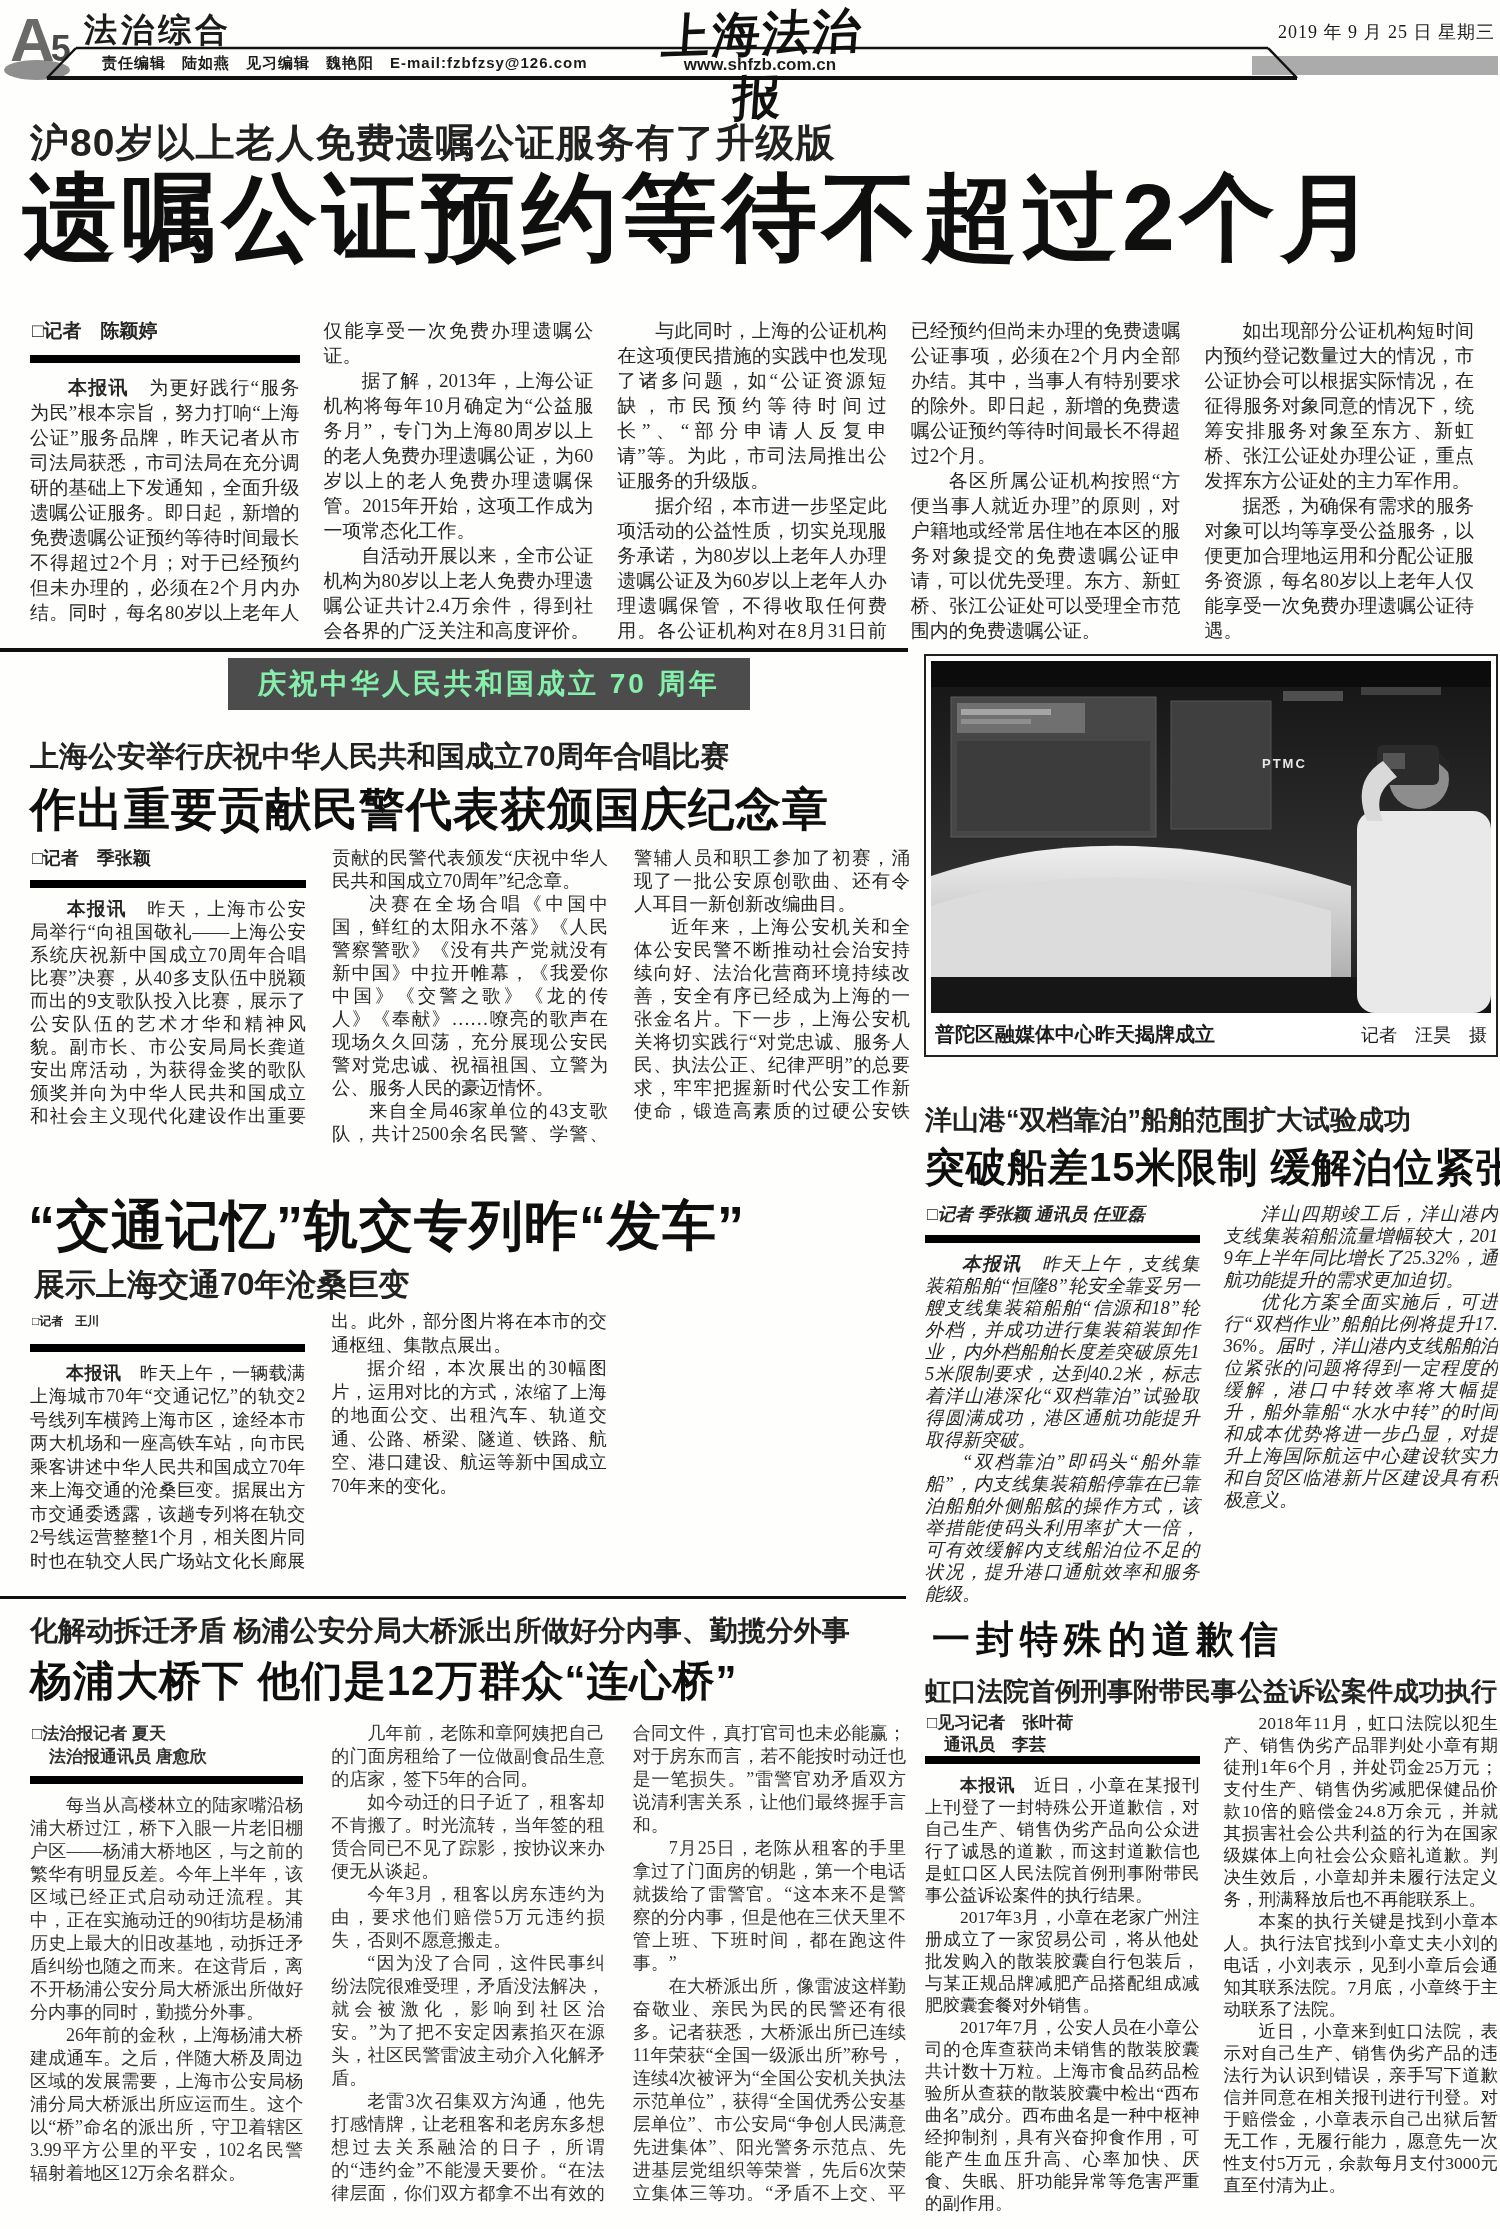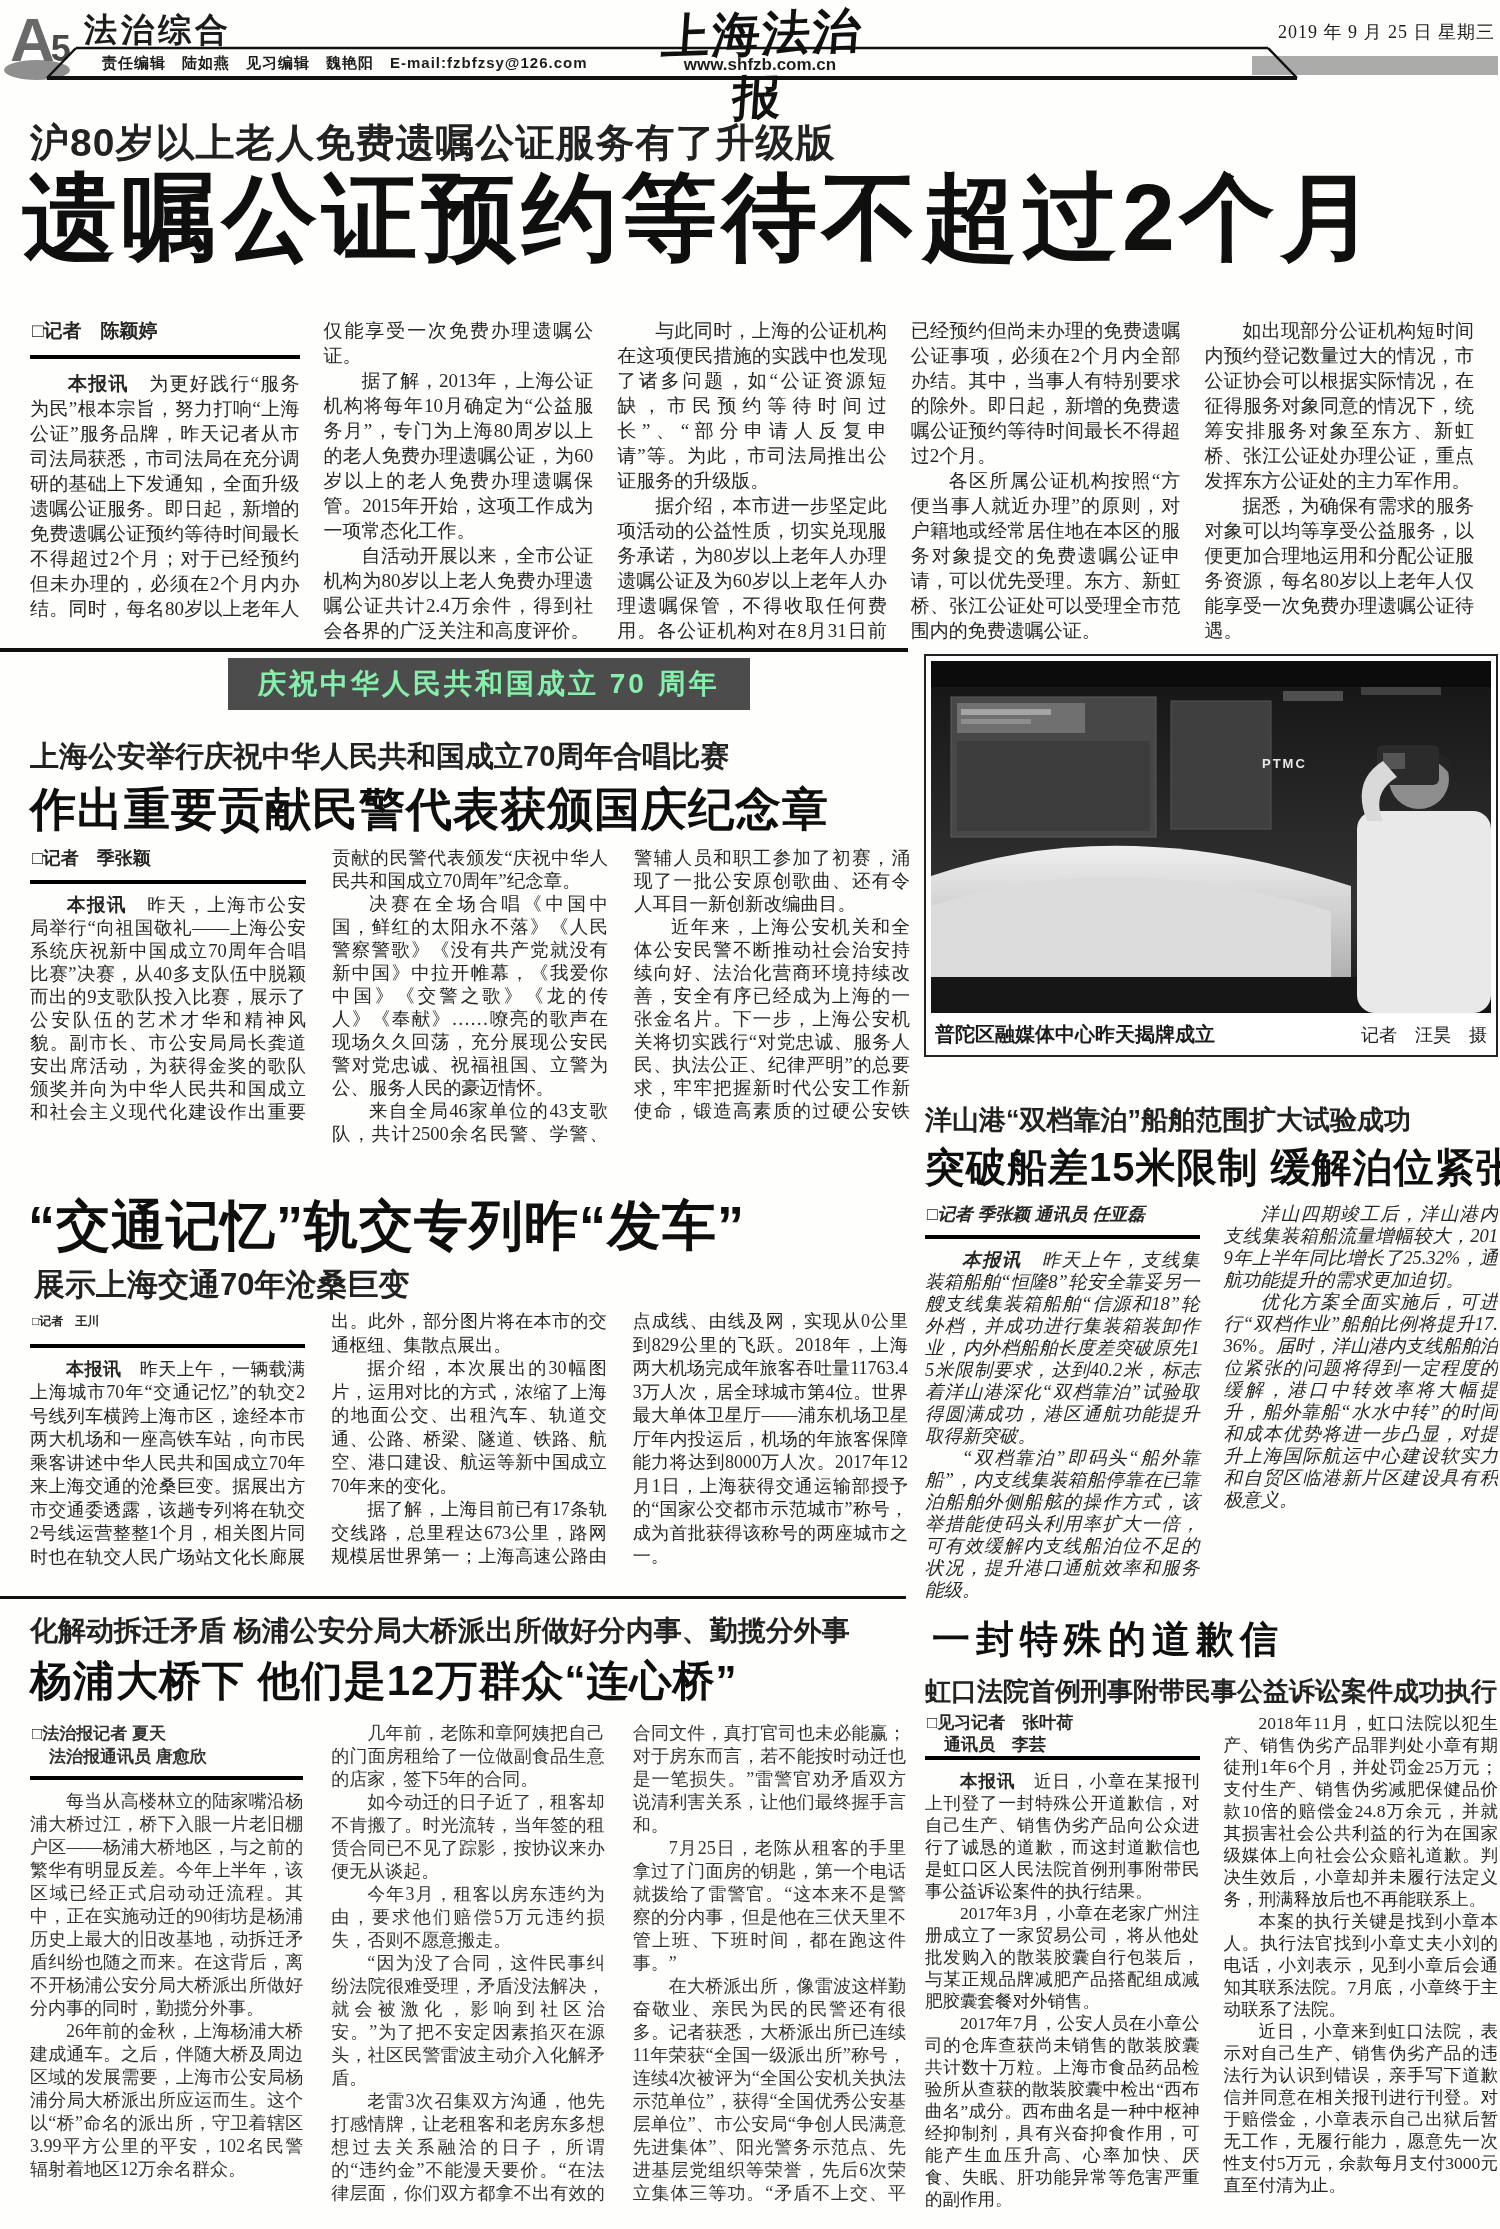--- a/index.html
+++ b/index.html
@@ -18,21 +18,21 @@
             transform:skewX(-6deg) rotate(-2deg);letter-spacing:2px;color:#111;}
   #website{left:660px;top:55px;width:200px;text-align:center;font-size:17px;font-weight:900;
            font-family:"Liberation Sans","DejaVu Sans",sans-serif;}
   #date-line{left:1278px;top:20px;font-size:18px;letter-spacing:1px;}
   #date-bar{left:1252px;top:56px;width:246px;height:19px;background:#ababab;}
   
   .kicker{font-weight:700;color:#222;}
   .headline{font-weight:900;color:#0f0f0f;white-space:nowrap;}
   .colflow{column-fill:auto;text-align:justify;word-break:break-all;overflow:hidden;color:#262626;}
   .para{margin:0;text-indent:2em;}
-  .byline{font-weight:700;border-bottom:4px solid #000000;break-inside:avoid;
+  .byline{font-weight:700;border-bottom:8px solid #000000;break-inside:avoid;
           font-family:"Liberation Sans","DejaVu Sans",sans-serif;}
   .byline .bl-line{display:block;}
   .byline .bl-line+.bl-line{padding-left:1em;}
   .rule{background:#101010;}
   
   #lead-kicker{left:30px;top:116px;font-size:39px;letter-spacing:1px;}
   #lead-headline{left:22px;top:160px;width:1460px;font-size:95px;letter-spacing:5px;line-height:1.2;}
   #lead-body{left:30px;top:318px;width:1444px;height:328px;column-count:5;column-gap:24px;
              font-size:19px;line-height:25px;}
   #lead-body .byline{font-size:19px;padding:0 0 12px 2px;margin-bottom:12px;}
@@ -186,21 +186,20 @@
     </div>
 
   <div class="abs sans headline" id="metro-headline">“交通记忆”轨交专列昨“发车”</div>
   <div class="abs sans kicker" id="metro-subhead">展示上海交通70年沧桑巨变</div>
   <div class="abs colflow" id="metro-body">
     <div class="byline">
       <span class="bl-line">□记者　王川</span>
     </div>
   <p class="para"><b>本报讯</b>　昨天上午，一辆载满上海城市70年“交通记忆”的轨交2号线列车横跨上海市区，途经本市两大机场和一座高铁车站，向市民乘客讲述中华人民共和国成立70年来上海交通的沧桑巨变。据展出方市交通委透露，该趟专列将在轨交2号线运营整整1个月，相关图片同时也在轨交人民广场站文化长廊展出。此外，部分图片将在本市的交通枢纽、集散点展出。</p>
       <p class="para">据介绍，本次展出的30幅图片，运用对比的方式，浓缩了上海的地面公交、出租汽车、轨道交通、公路、桥梁、隧道、铁路、航空、港口建设、航运等新中国成立70年来的变化。</p>
-      <p class="para">据了解，上海目前已有17条轨交线路，总里程达673公里，路网规模居世界第一；上海高速公路由点成线、由线及网，实现从0公里到829公里的飞跃。2018年，上海两大机场完成年旅客吞吐量11763.43万人次，居全球城市第4位。世界最大单体卫星厅——浦东机场卫星厅年内投运后，机场的年旅客保障能力将达到8000万人次。2017年12月1日，上海获得交通运输部授予的“国家公交都市示范城市”称号，成为首批获得该称号的两座城市之一。</p>
     </div>
 
   <div class="abs rule" id="divider-mid"></div>
   <div class="abs sans kicker" id="bridge-kicker">化解动拆迁矛盾 杨浦公安分局大桥派出所做好分内事、勤揽分外事</div>
   <div class="abs sans headline" id="bridge-headline">杨浦大桥下 他们是12万群众“连心桥”</div>
   <div class="abs colflow" id="bridge-body">
     <div class="byline">
       <span class="bl-line">□法治报记者 夏天</span>
       <span class="bl-line">法治报通讯员 唐愈欣</span>
     </div>

